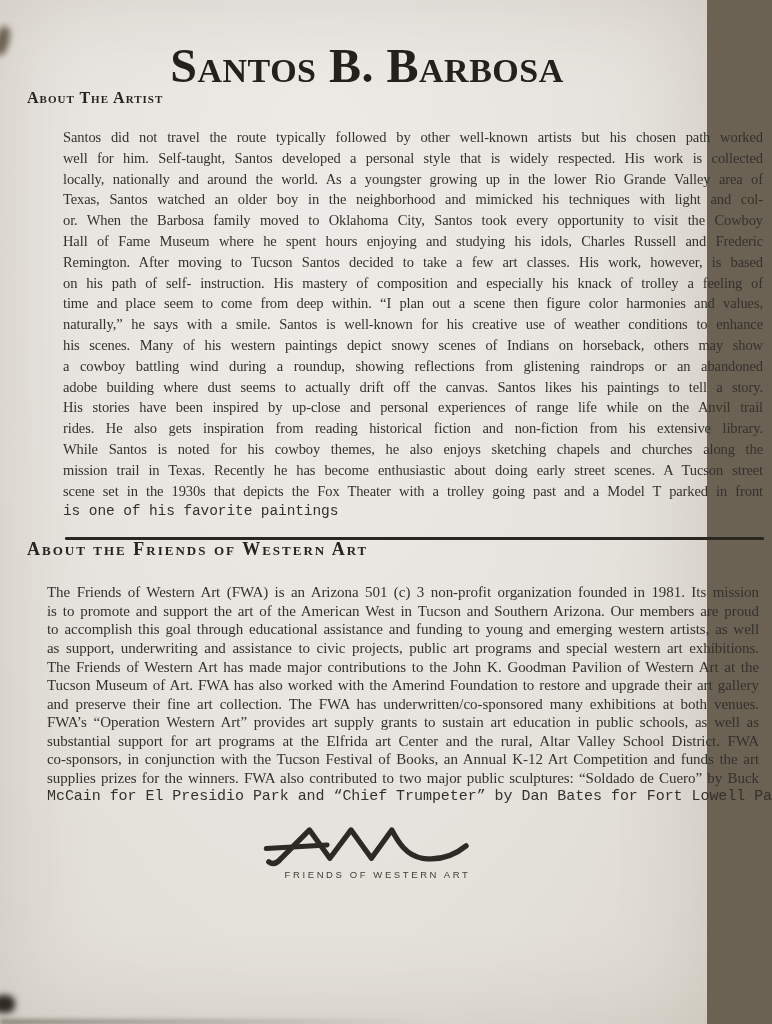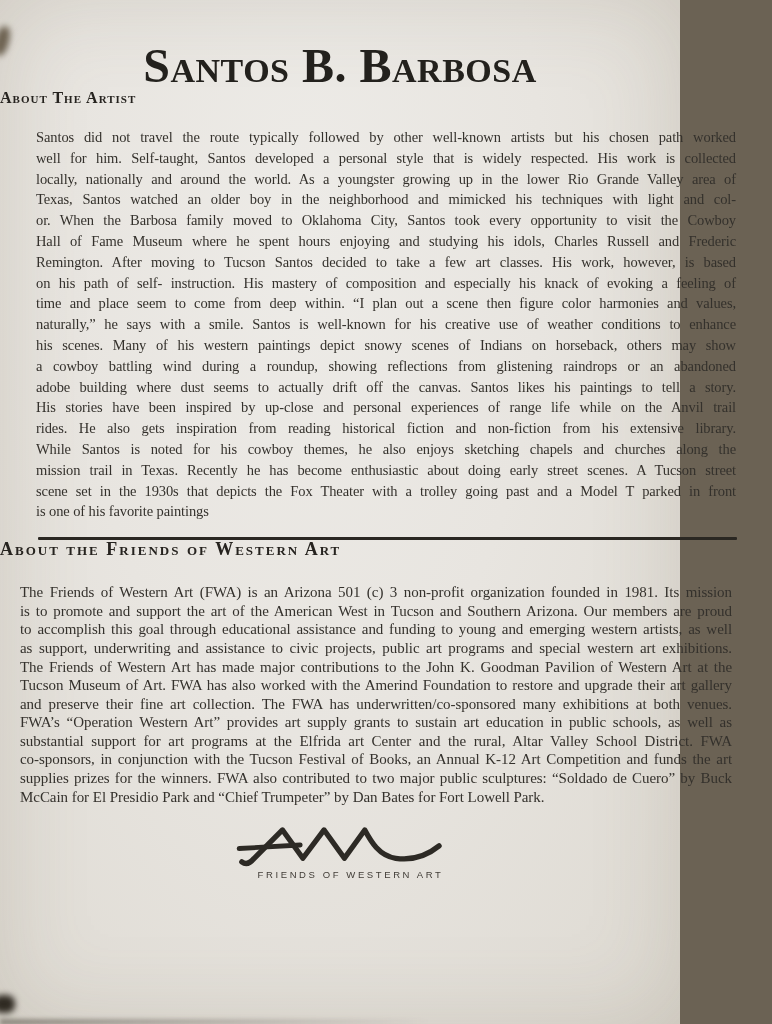--- a/index.html
+++ b/index.html
@@ -12,20 +12,21 @@
     font-family: "Liberation Serif", serif;
   }
   .paper {
     position: relative;
     width: 680px;
     height: 1024px;
     background:
       radial-gradient(ellipse at 45% 22%, #edebe7 0%, #e8e5e0 45%, #ddd9d1 100%);
     box-shadow: inset 0 0 90px rgba(115,105,85,0.18);
     color: #35322d;
+    padding-left: 27px;
   }
   .mark {
     position: absolute;
     pointer-events: none;
   }
   .mark-topleft {
     left: -5px; top: 26px; width: 14px; height: 30px;
     background: #6e6352; border-radius: 45%;
     filter: blur(3px); transform: rotate(15deg);
   }
@@ -85,20 +86,21 @@
   }
   .para-fwa .tline { line-height: 18.6px; }
   .tline {
     text-align: justify;
     text-align-last: justify;
     -moz-text-align-last: justify;
     white-space: nowrap;
   }
   .tline-last {
     text-align-last: left;
+    font-family: Liberation Mono, monospace;
     -moz-text-align-last: left;
   }
   .divider {
     margin: 15px 0 0 38px;
     width: 699px;
     height: 3px;
     background: #2a2722;
     border-radius: 1px;
   }
   .logo-block {
@@ -131,21 +133,21 @@
   <section>
     <h2 class="sec-heading h-artist">About The Artist</h2>
     <div class="para para-artist">
         <div class="tline">Santos did not travel the route typically followed by other well-known artists but his chosen path worked</div>
         <div class="tline">well for him. Self-taught, Santos developed a personal style that is widely respected. His work is collected</div>
         <div class="tline">locally, nationally and around the world. As a youngster growing up in the lower Rio Grande Valley area of</div>
         <div class="tline">Texas, Santos watched an older boy in the neighborhood and mimicked his techniques with light and col-</div>
         <div class="tline">or. When the Barbosa family moved to Oklahoma City, Santos took every opportunity to visit the Cowboy</div>
         <div class="tline">Hall of Fame Museum where he spent hours enjoying and studying his idols, Charles Russell and Frederic</div>
         <div class="tline">Remington. After moving to Tucson Santos decided to take a few art classes. His work, however, is based</div>
-        <div class="tline">on his path of self- instruction. His mastery of composition and especially his knack of evoking a feeling of</div>
+        <div class="tline">on his path of self- instruction. His mastery of composition and especially his knack of trolley a feeling of</div>
         <div class="tline">time and place seem to come from deep within. “I plan out a scene then figure color harmonies and values,</div>
         <div class="tline">naturally,” he says with a smile. Santos is well-known for his creative use of weather conditions to enhance</div>
         <div class="tline">his scenes. Many of his western paintings depict snowy scenes of Indians on horseback, others may show</div>
         <div class="tline">a cowboy battling wind during a roundup, showing reflections from glistening raindrops or an abandoned</div>
         <div class="tline">adobe building where dust seems to actually drift off the canvas. Santos likes his paintings to tell a story.</div>
         <div class="tline">His stories have been inspired by up-close and personal experiences of range life while on the Anvil trail</div>
         <div class="tline">rides. He also gets inspiration from reading historical fiction and non-fiction from his extensive library.</div>
         <div class="tline">While Santos is noted for his cowboy themes, he also enjoys sketching chapels and churches along the</div>
         <div class="tline">mission trail in Texas. Recently he has become enthusiastic about doing early street scenes. A Tucson street</div>
         <div class="tline">scene set in the 1930s that depicts the Fox Theater with a trolley going past and a Model T parked in front</div>

